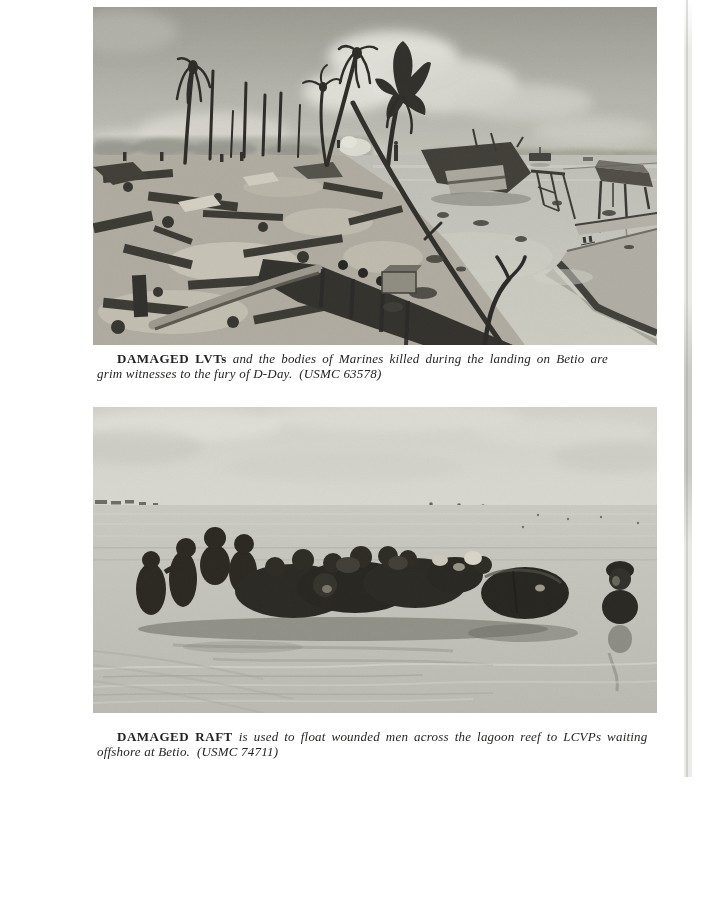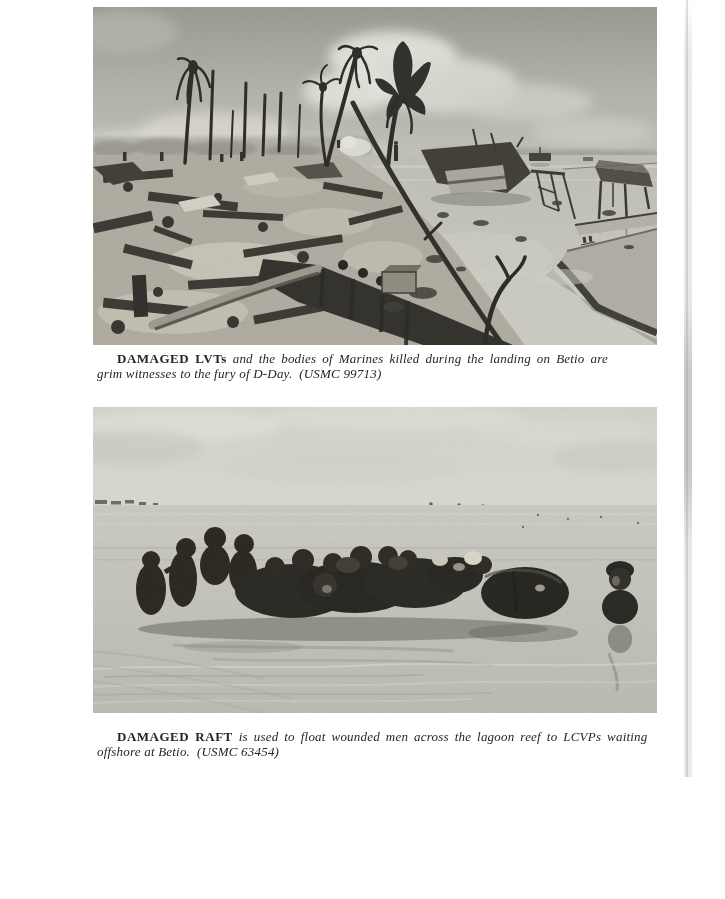--- a/index.html
+++ b/index.html
@@ -298,21 +298,21 @@
         <polygon points="289,265 297,258 329,258 323,265" fill="#6e6b60"></polygon>
         <rect x="289" y="265" width="34" height="21" fill="#8c897d" stroke="#3a3833" stroke-width="1.5"></rect>
       </g>
 
       <rect width="564" height="338" filter="url(#grain1)" opacity="0.13"></rect>
     </svg>
   </figure>
 
   <figcaption class="caption caption1">
     <div class="cap-line cap-first"><span class="cap-lead">DAMAGED LVTs</span><span class="cap-rest"> and the bodies of Marines killed during the landing on Betio are</span></div>
-    <div class="cap-line cap-rest">grim witnesses to the fury of D-Day.  (USMC 99713)</div>
+    <div class="cap-line cap-rest">grim witnesses to the fury of D-Day.  (USMC 63578)</div>
   </figcaption>
 
   <figure class="photo photo2" aria-label="Marines wading chest-deep float a rubber raft of wounded men across the lagoon reef at Betio">
     <svg width="564" height="306" viewBox="0 0 564 306">
       <defs>
         <linearGradient id="sky2" x1="0" y1="0" x2="0" y2="1">
           <stop offset="0" stop-color="#d2d2ca"></stop>
             <stop offset="1" stop-color="#dadad2"></stop>
         </linearGradient>
         <linearGradient id="wat2" x1="0" y1="0" x2="0" y2="1">
@@ -446,17 +446,17 @@
         <path d="M0,258 C70,266 140,278 200,292" stroke="#a2a298" stroke-width="2" opacity="0.35"></path>
         <path d="M0,274 C60,282 120,294 170,306" stroke="#a2a298" stroke-width="2" opacity="0.3"></path>
       </g>
 
       <rect width="564" height="306" filter="url(#grain2)" opacity="0.12"></rect>
     </svg>
   </figure>
 
   <figcaption class="caption caption2">
     <div class="cap-line cap-first"><span class="cap-lead">DAMAGED RAFT</span><span class="cap-rest"> is used to float wounded men across the lagoon reef to LCVPs waiting</span></div>
-    <div class="cap-line cap-rest">offshore at Betio.  (USMC 63454)</div>
+    <div class="cap-line cap-rest">offshore at Betio.  (USMC 74711)</div>
   </figcaption>
 
   <div class="page-edge"></div>
 </div>
 
 </body></html>

